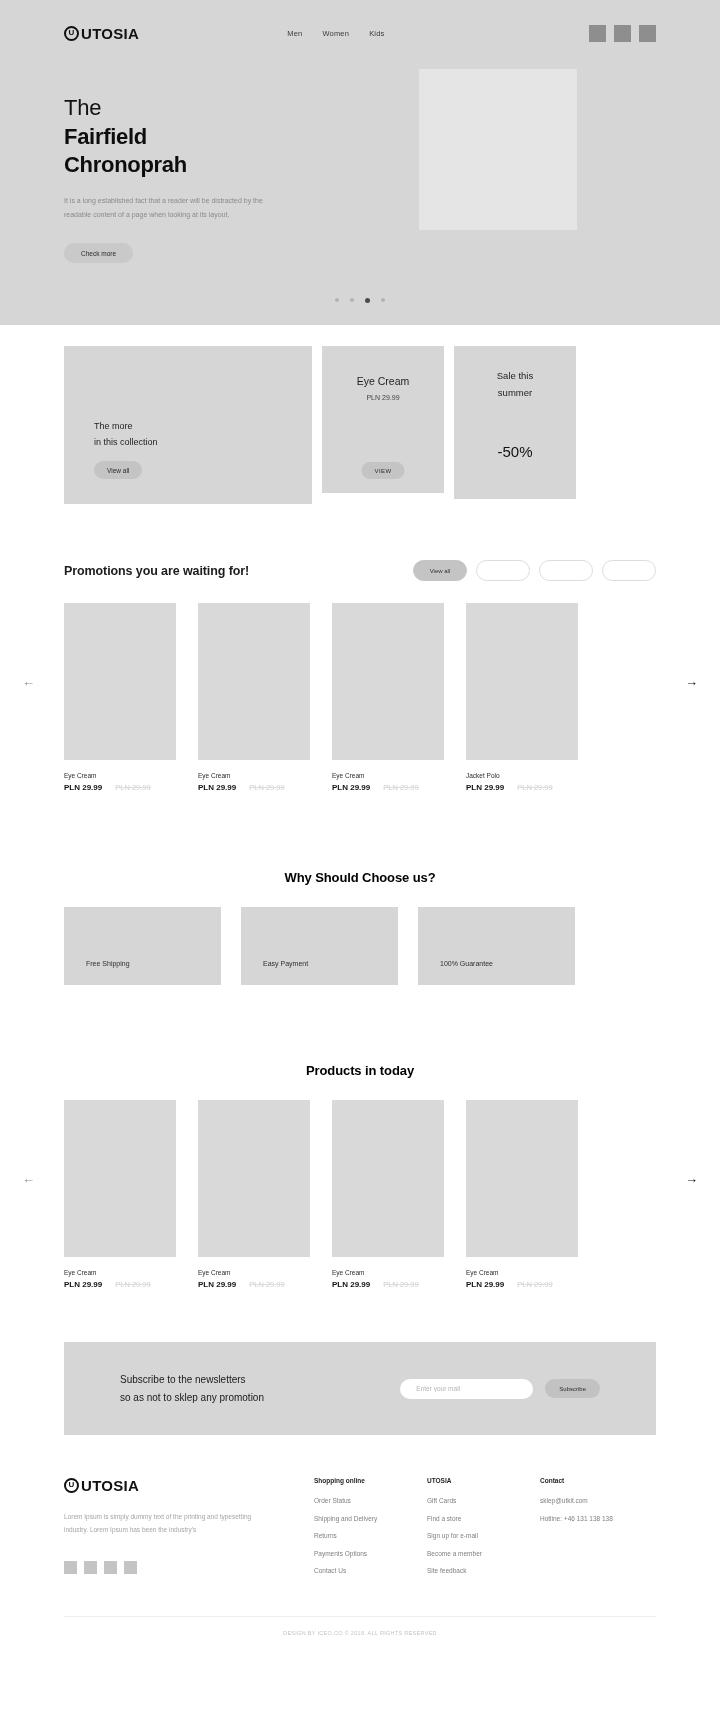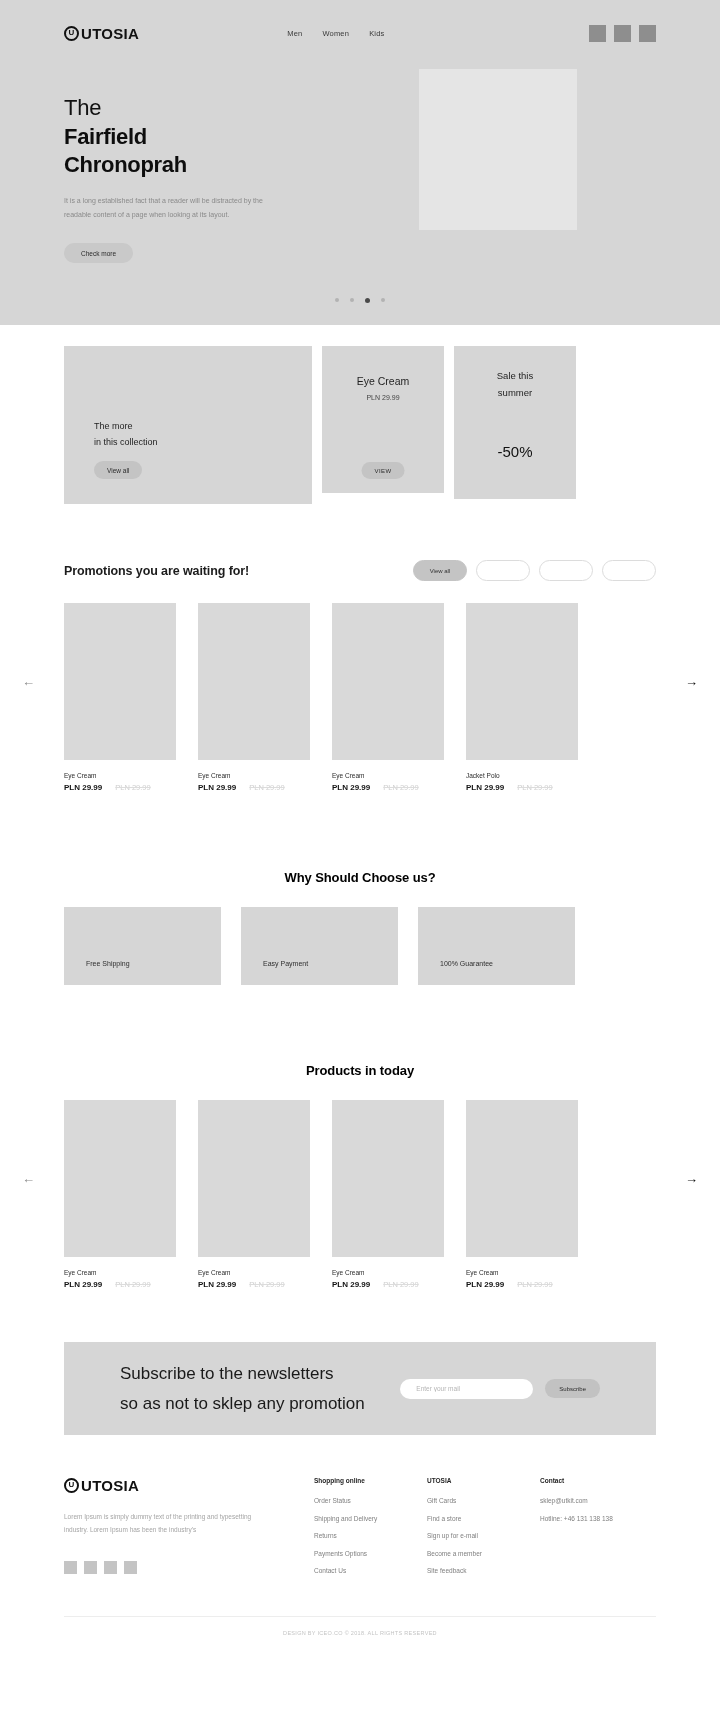--- a/index.html
+++ b/index.html
@@ -331,21 +331,21 @@
   
   .newsletter {
     margin: 53px 64px 0 64px;
     height: 93px;
     background: #d6d6d6;
     display: flex;
     align-items: center;
     padding: 0 56px;
   }
   .newsletter-text {
-    font-size: 17px;
+    font-size: 10px;
     line-height: 1.75;
     color: #1a1a1a;
   }
   .newsletter-form {
     margin-left: auto;
     display: flex;
     align-items: center;
     gap: 12px;
   }
   .newsletter-input {

